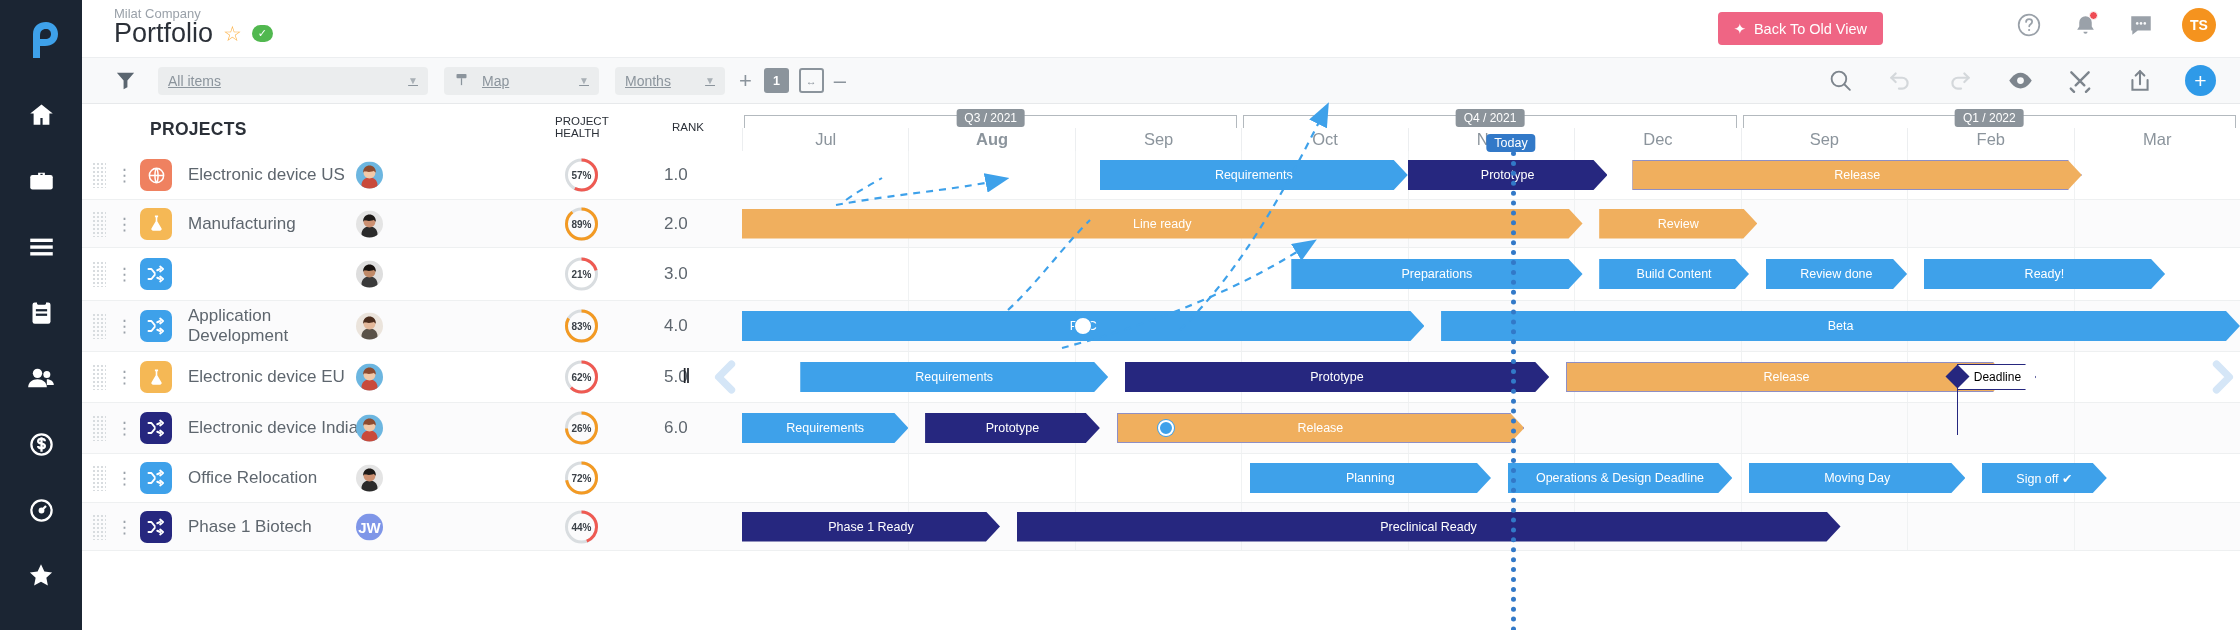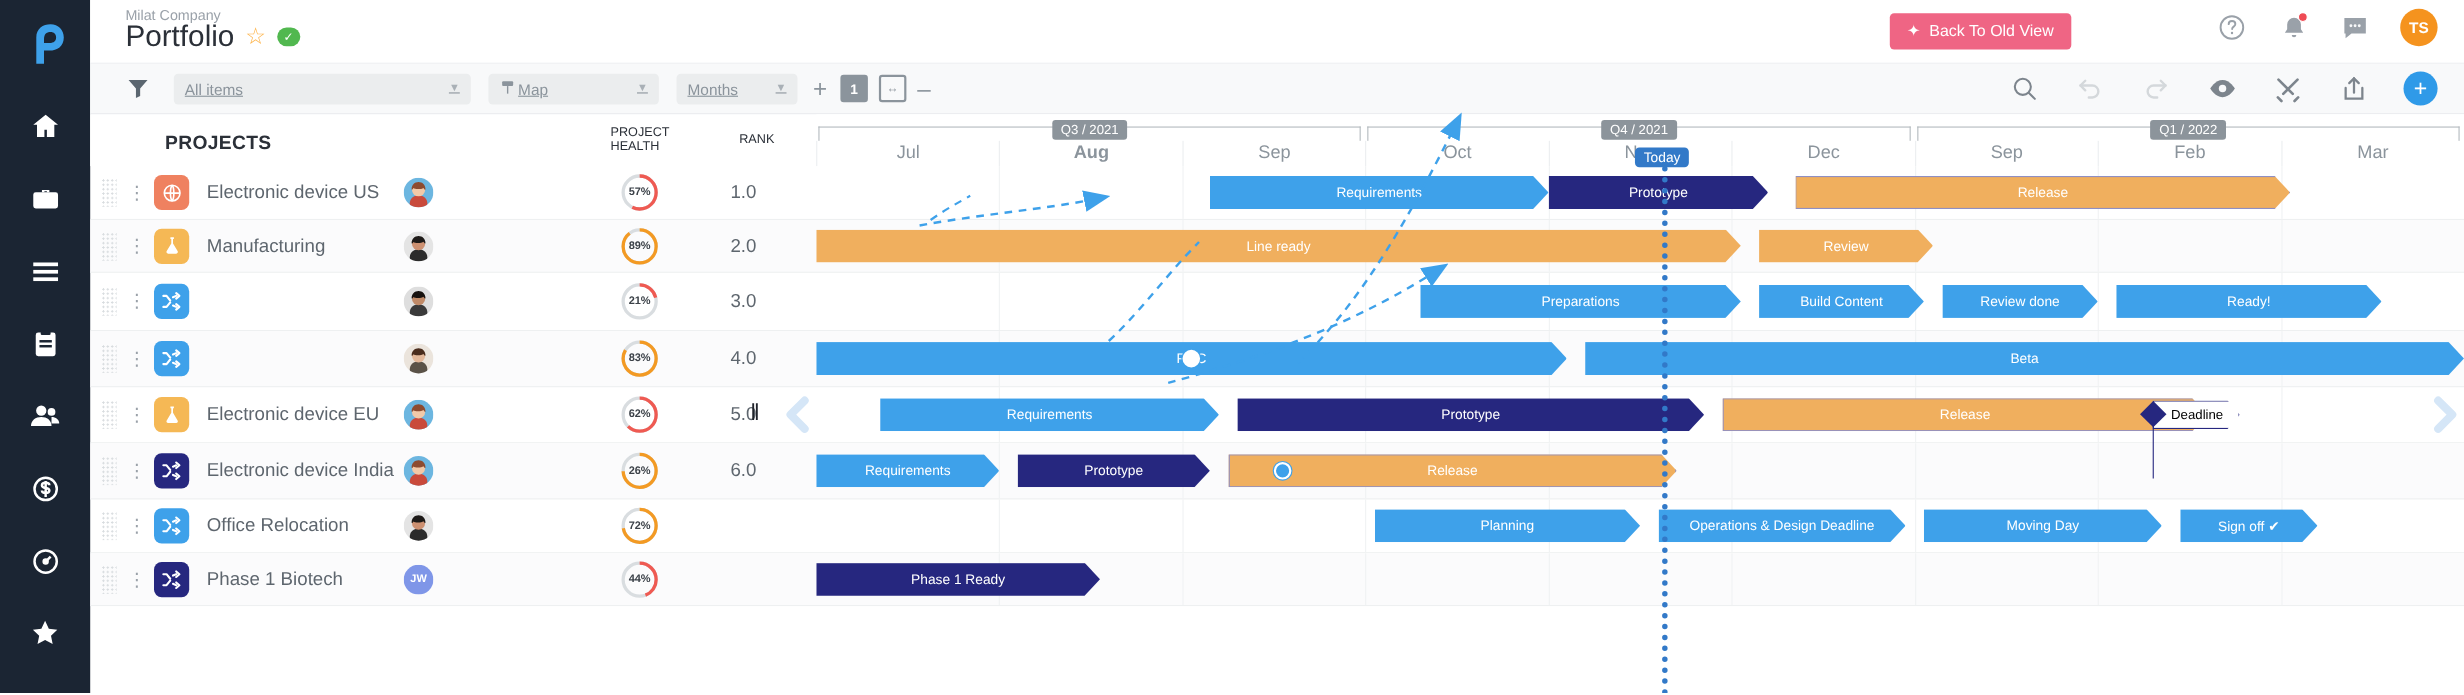--- a/index.html
+++ b/index.html
@@ -104,23 +104,23 @@
   .row { position:relative; width:2158px; border-bottom:1px solid #eef0f1; }
   .row.alt { background:#fbfbfc; }
   .r-drag { position:absolute; left:10px; top:50%; transform:translateY(-50%); width:14px; height:26px;
     background-image:radial-gradient(#d8dcdf 1px, transparent 1px); background-size:4px 4px; cursor:grab; }
   .r-dots { position:absolute; left:34px; top:50%; transform:translateY(-50%); color:#9aa1a9;
     font-size:17px; line-height:7px; cursor:pointer; text-align:center; width:10px; }
   .r-icon { position:absolute; left:58px; top:50%; transform:translateY(-50%); width:32px; height:32px;
     border-radius:7px; display:flex; align-items:center; justify-content:center; color:#fff; }
   .r-name { position:absolute; left:106px; top:50%; transform:translateY(-50%); width:180px;
     font-size:17px; color:#5e666e; line-height:20px; }
-  .r-av { position:absolute; left:285px; top:50%; transform:translateY(-50%); width:27px; height:27px;
+  .r-av { position:absolute; left:274px; top:50%; transform:translateY(-50%); width:27px; height:27px;
     border-radius:50%; overflow:hidden; display:flex; align-items:center; justify-content:center;
-    font-size:10px; font-weight:bold; color:#fff; }
+    font-size:15px; font-weight:bold; color:#fff; }
   .r-health { position:absolute; left:481px; top:50%; transform:translateY(-50%); width:37px; height:37px; }
   .r-health .hv { position:absolute; inset:0; display:flex; align-items:center; justify-content:center;
     font-size:10px; font-weight:bold; color:#3b4148; }
   .r-rank { position:absolute; left:582px; top:50%; transform:translateY(-50%); font-size:17px; color:#5e666e; }
 
   
   .gantt { position:absolute; left:660px; top:0; right:0; bottom:0; }
   .gcol { position:absolute; top:0; bottom:0; width:1px; background:#f0f2f3; }
   .bar { position:absolute; top:50%; transform:translateY(-50%); height:30px;
     display:flex; align-items:center; justify-content:center;
@@ -255,21 +255,21 @@
     <div class="tb-filter">
       <svg width="23" height="23" viewBox="0 0 24 24" fill="currentColor">
           <path d="M3 4h18l-7 8v7l-4 2v-9Z"></path>
         </svg>
     </div>
     <div class="tb-select sel-allitems">
       <span>All items</span>
       <span class="caret">▼</span>
     </div>
     <div class="tb-select sel-map">
-      <span style="display:flex;align-items:center;gap:2px;">
+      <span style="display:flex;align-items:center;gap:13px;">
         <span>
           <svg width="15" height="15" viewBox="0 0 24 24" fill="#8b949c">
               <rect x="4" y="3" width="16" height="7" rx="1.5"></rect>
               <rect x="11" y="10" width="2" height="11"></rect>
             </svg>
         </span>
         <span>Map</span>
       </span>
       <span class="caret">▼</span>
     </div>
@@ -491,20 +491,21 @@
         <div class="r-icon" style="background:#3ea1ea">
           <svg width="20" height="20" viewBox="0 0 24 24" fill="none" stroke="#fff" stroke-width="2.3" stroke-linecap="round" stroke-linejoin="round">
             <path d="M3 6h3.5l4 5"></path>
             <path d="M13.5 16.5 17 18"></path>
             <path d="M3 18h3.5l4-5"></path>
             <path d="M13.5 7.5 17 6"></path>
             <path d="m17 3 3.5 3L17 9"></path>
             <path d="m17 15 3.5 3L17 21"></path>
           </svg>
         </div>
+        <div class="r-name">Application Development</div>
         <div class="r-av">
           <svg width="27" height="27" viewBox="0 0 27 27">
             <rect width="27" height="27" fill="#ebe4dc"></rect>
             <path d="M13.5 16c5 0 8 3.5 8 7.5v4h-16v-4c0-4 3-7.5 8-7.5Z" fill="#5a5248"></path>
             <circle cx="13.5" cy="11" r="6" fill="#e3b89a"></circle>
             <path d="M7.2 10.5c0-4 2.8-6.5 6.3-6.5s6.3 2.5 6.3 6.5c0 .9-1 .4-1.8-1.2-1.6 1.3-7.6 1.6-9.2.2-.6 1.3-1.6 1.9-1.6 1Z" fill="#4a2c1c"></path>
           </svg>
         </div>
         <div class="r-health"><svg width="37" height="37" viewBox="0 0 37 37">
             <circle cx="18.5" cy="18.5" r="15" fill="none" stroke="#d9dde0" stroke-width="3"></circle>
@@ -708,20 +709,23 @@
           <div class="gcol" style="left:332.8888888888889px"></div>
           <div class="gcol" style="left:499.33333333333337px"></div>
           <div class="gcol" style="left:665.7777777777778px"></div>
           <div class="gcol" style="left:832.2222222222223px"></div>
           <div class="gcol" style="left:998.6666666666667px"></div>
           <div class="gcol" style="left:1165.1111111111113px"></div>
           <div class="gcol" style="left:1331.5555555555557px"></div>
           <div class="bar navy arrow" style="left:0px;width:257.98888888888894px">
             <span>Phase 1 Ready</span>
           </div>
+          <div class="bar navy arrow" style="left:274.6333333333333px;width:823.9px">
+            <span>Preclinical Ready</span>
+          </div>
         </div>
       </div>
       <div class="todayline" style="left: 1428.97px;"></div>
     </div>
 
   <svg class="dep-svg" viewBox="0 0 1580 481">
     <defs>
       <marker id="ah" markerWidth="11" markerHeight="9" refX="2" refY="4.5" orient="auto">
         <path d="M0,0 L11,4.5 L0,9 Z" fill="#3ea1ea"></path>
       </marker>

